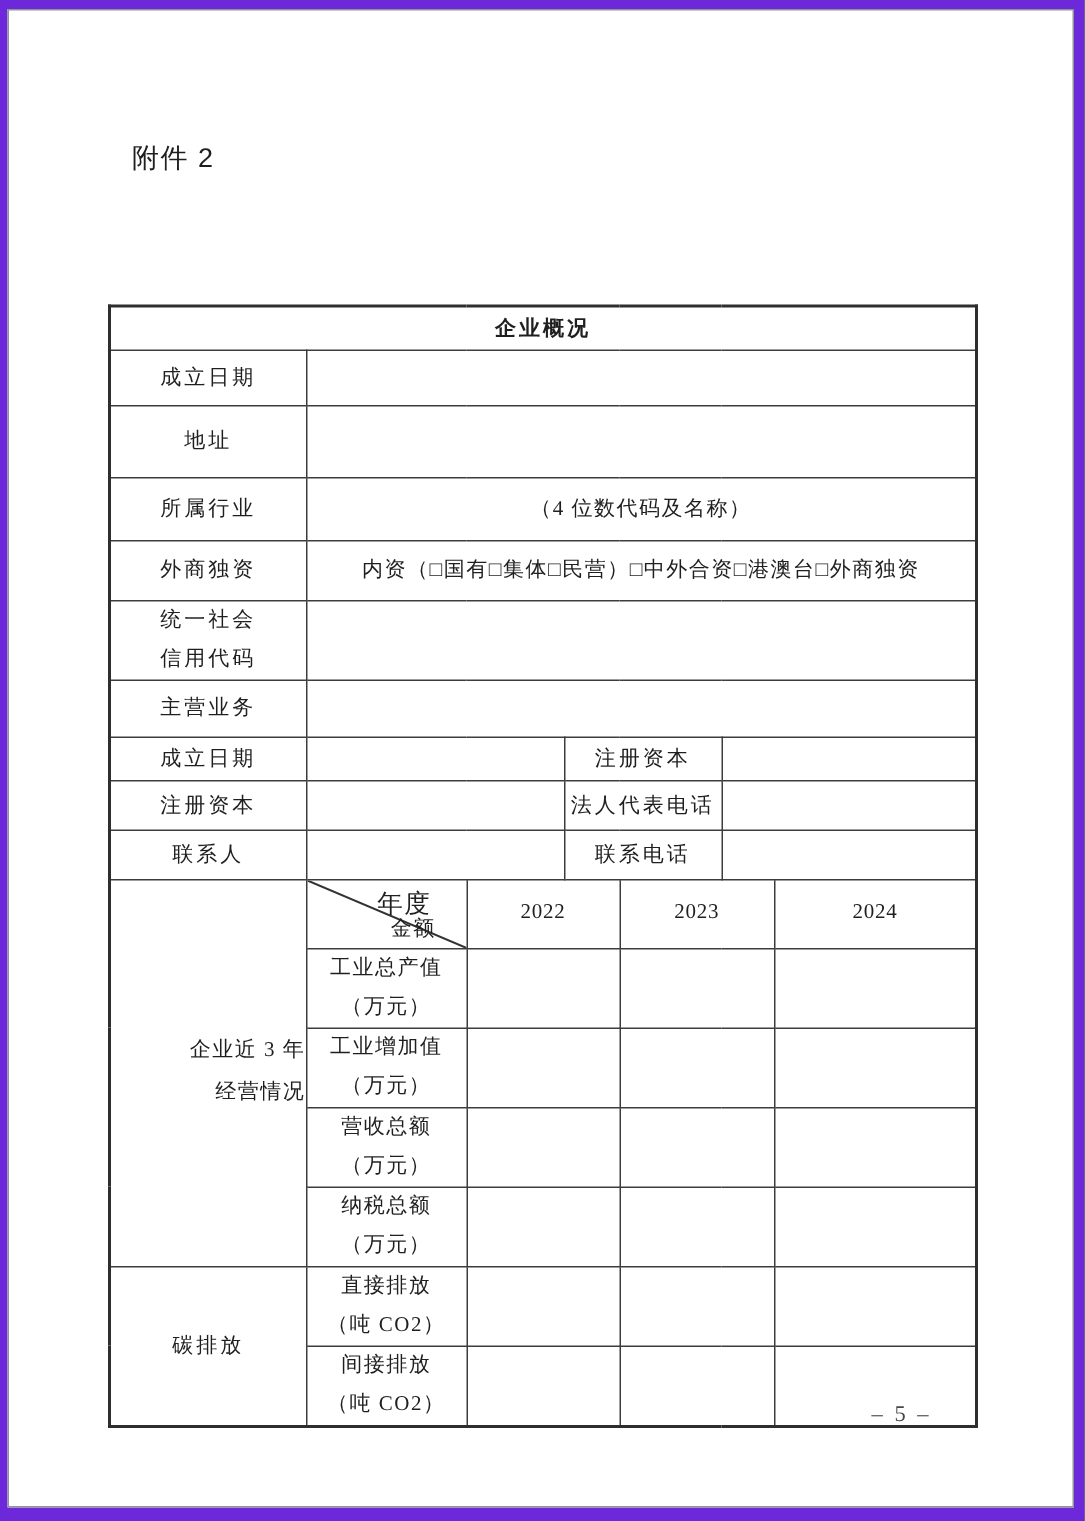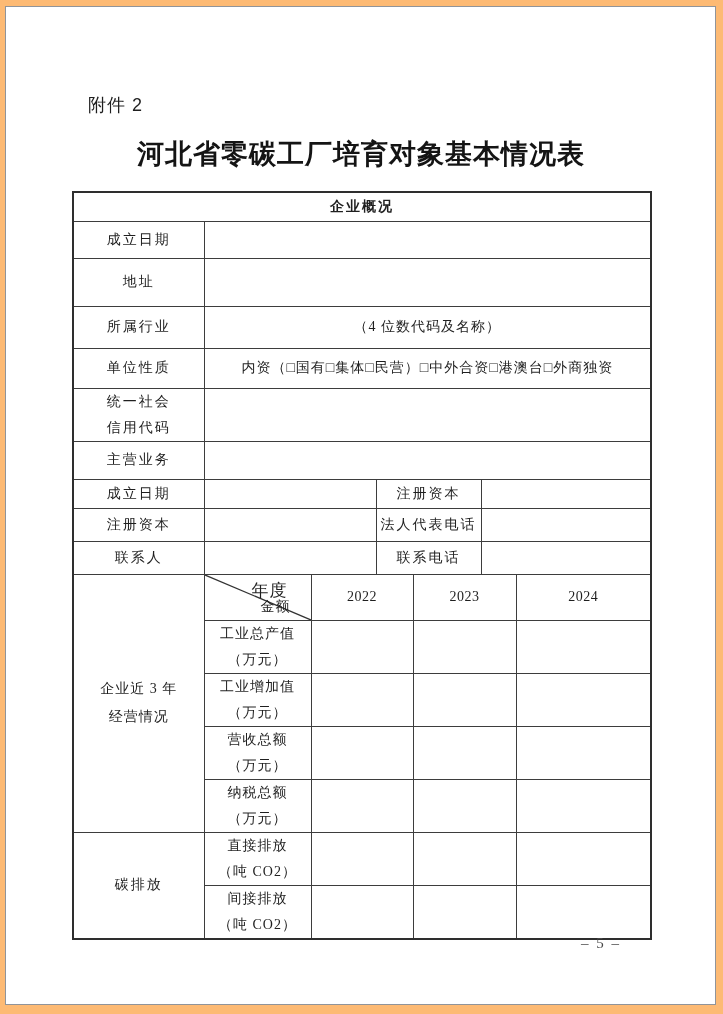--- a/index.html
+++ b/index.html
@@ -1,21 +1,21 @@
 <!DOCTYPE html>
 <html><head>
 <meta charset="utf-8">
 <style>
   * { margin: 0; padding: 0; box-sizing: border-box; }
   html, body { background: #43474b; }
   .viewer {
     position: relative;
     width: 723px;
     height: 1014px;
-    background: #fdba74;
+    background: #6d28d9;
     overflow: hidden;
     font-family: "Liberation Serif", "DejaVu Serif", serif;
   }
   .page {
     position: absolute;
     left: 5px;
     top: 6px;
     width: 711px;
     height: 999px;
     background: #ffffff;
@@ -38,21 +38,21 @@
     text-align: center;
     font-size: 27px;
     font-weight: bold;
     color: #141414;
     letter-spacing: 1px;
     white-space: nowrap;
   }
   .form-table {
     position: absolute;
     left: 66px;
-    top: 184px;
+    top: 196px;
     width: 578px;
     border-collapse: collapse;
     table-layout: fixed;
     border: 2px solid #2e2e2e;
   }
   .form-table td {
     border: 1px solid #3d3d3d;
     padding: 0;
     text-align: center;
     vertical-align: middle;
@@ -60,21 +60,21 @@
     color: #1f1f1f;
   }
   .section-header-cell {
     font-size: 16px;
     font-weight: bold;
     letter-spacing: 2px;
   }
   .lbl { letter-spacing: 2px; }
   .two-line span { display: block; line-height: 26px; }
   .metric-lines span { display: block; line-height: 26px; letter-spacing: 1px; }
-  .group-lines span { display: block; line-height: 28px; letter-spacing: 1px; }
+  .group-lines span { display: block; line-height: 28px; letter-spacing: 1px; text-align: right; }
   .val { letter-spacing: 1px; margin-left: 48px; }
   .yr { letter-spacing: 0.5px; }
   .diag-cell { position: relative; }
   .diag-cell svg {
     position: absolute;
     left: 0; top: 0;
     width: 100%; height: 100%;
     display: block;
   }
   .diag-tr {
@@ -104,21 +104,20 @@
   }
 </style>
 </head>
 <body>
 
 <div class="viewer">
   <div class="page">
 
     <div class="attachment-label">附件 2</div>
 
-    <div class="doc-title">河北省零碳工厂培育对象基本情况表</div>
 
     <table class="form-table">
       <colgroup>
         <col style="width:131px">
         <col style="width:107px">
         <col style="width:65px">
         <col style="width:37px">
         <col style="width:68px">
         <col style="width:35px">
         <col style="width:135px">
@@ -138,21 +137,21 @@
         <td class="lbl">地址</td>
         <td colspan="6" class="val"></td>
       </tr>
 
       <tr style="height:42px">
         <td class="lbl">所属行业</td>
         <td colspan="6" class="val">（4 位数代码及名称）</td>
       </tr>
 
       <tr style="height:40px">
-        <td class="lbl">单位性质</td>
+        <td class="lbl">外商独资</td>
         <td colspan="6" class="val">内资（□国有□集体□民营）□中外合资□港澳台□外商独资</td>
       </tr>
 
       <tr style="height:50px">
         <td class="lbl two-line">
           <span>统一社会</span>
           <span>信用代码</span>
         </td>
         <td colspan="6" class="val"></td>
       </tr>

